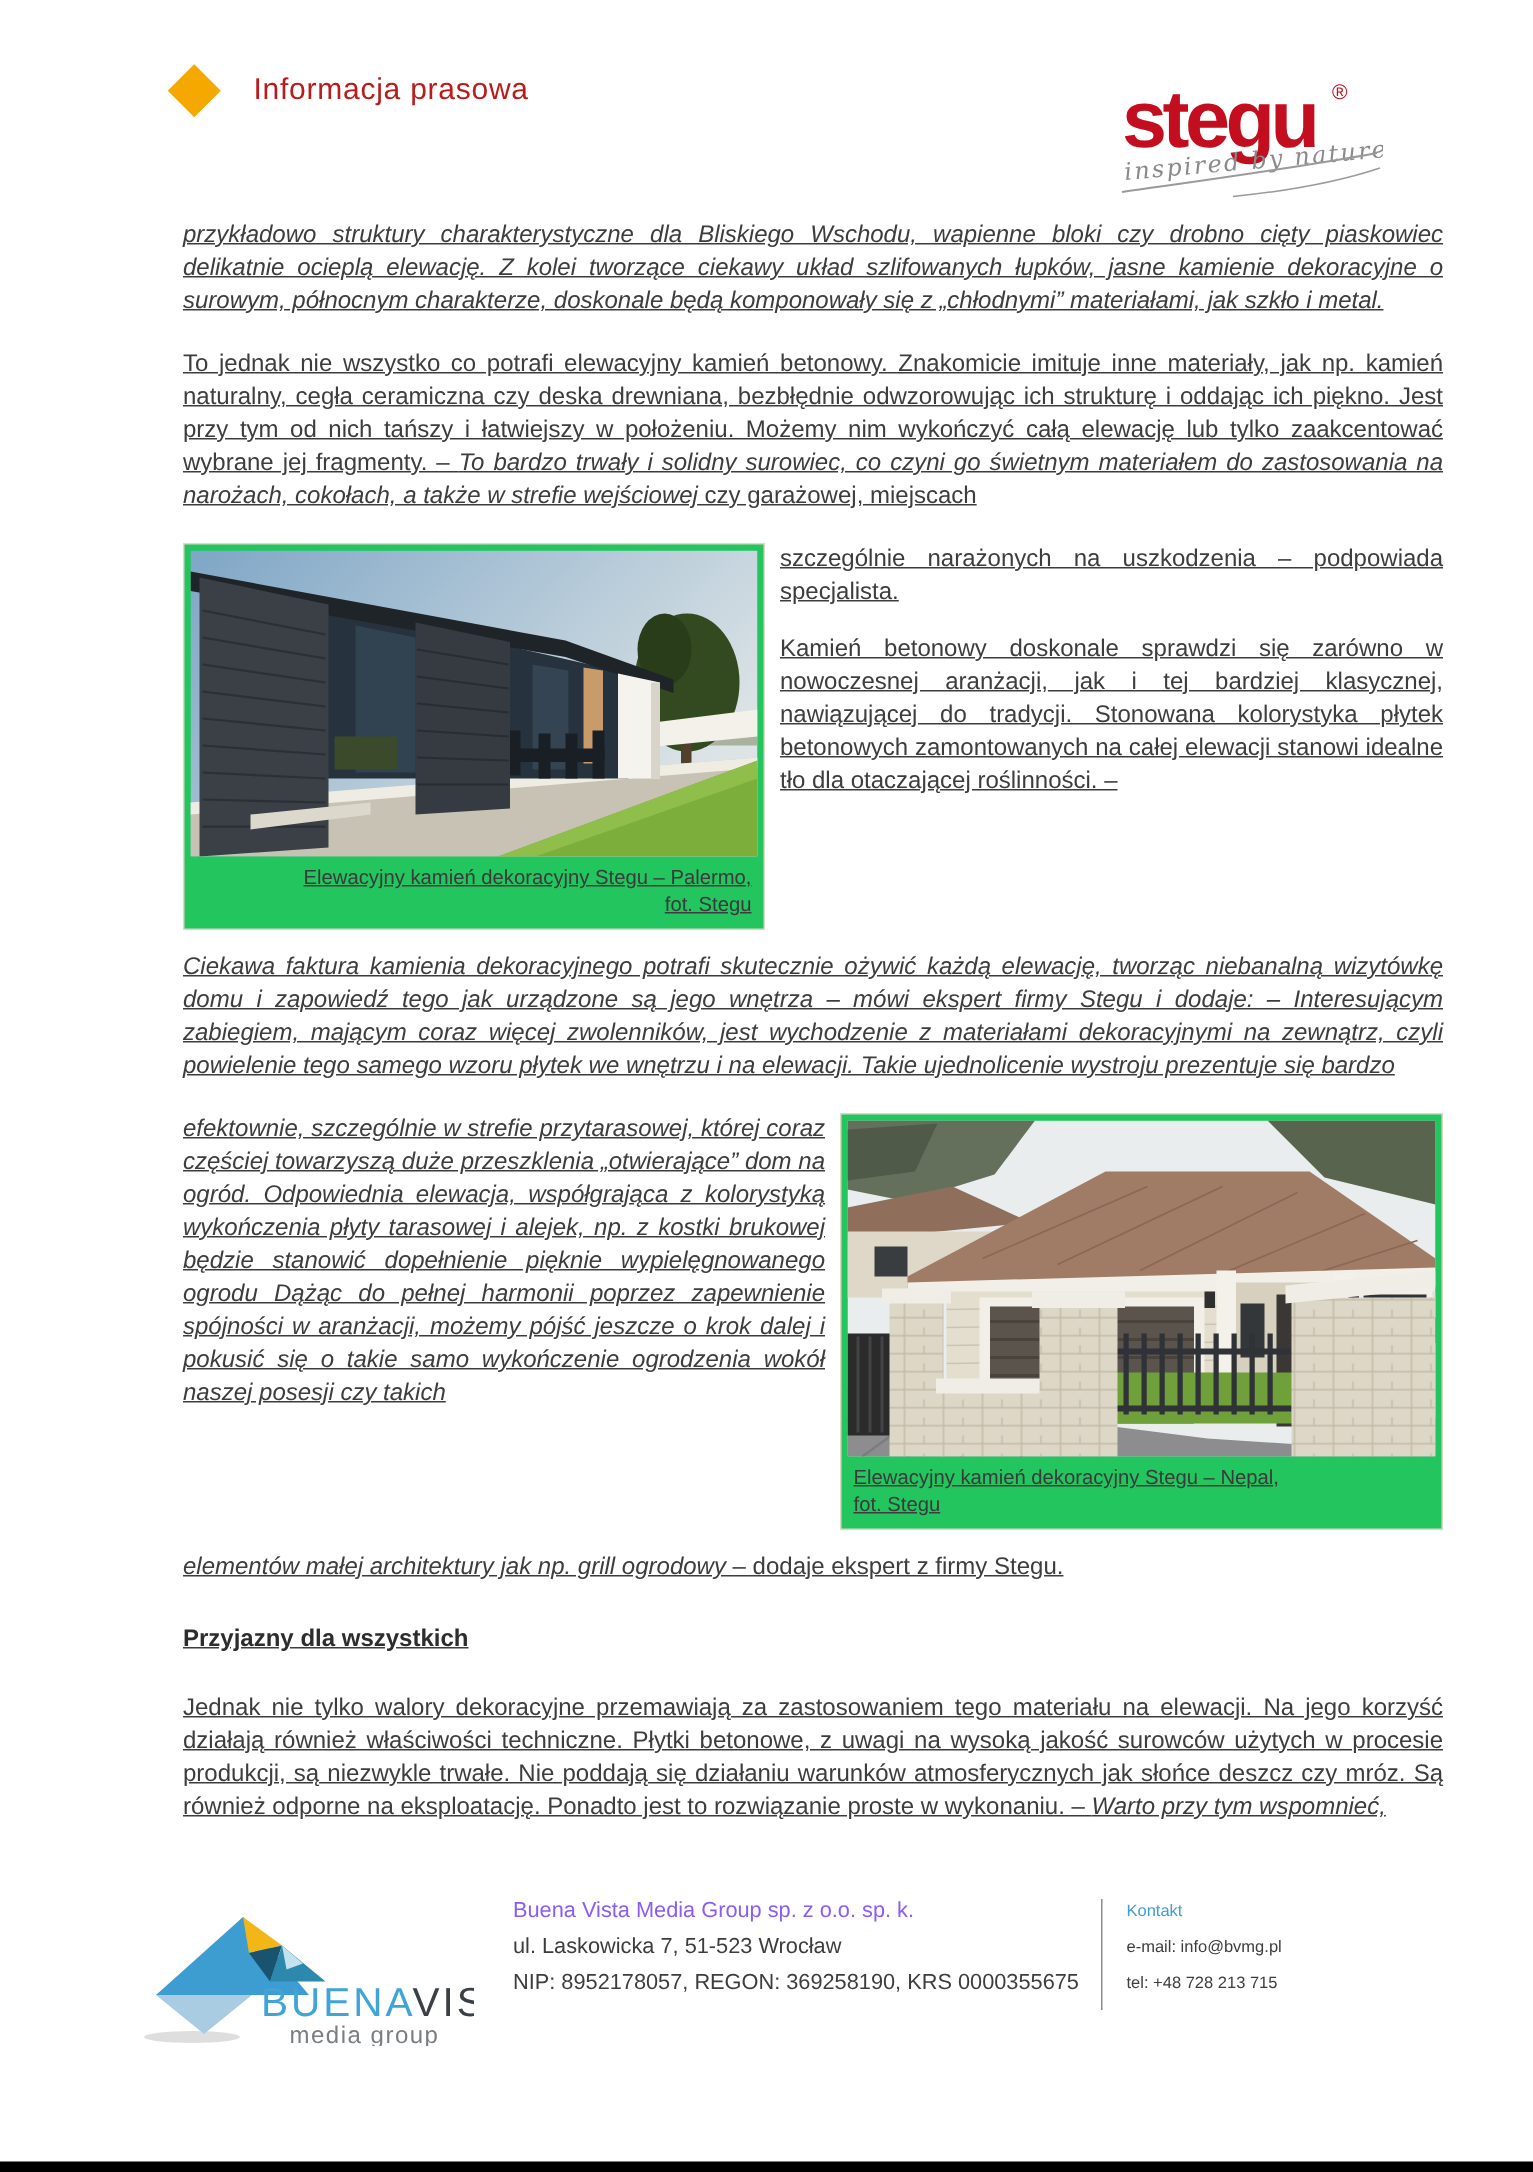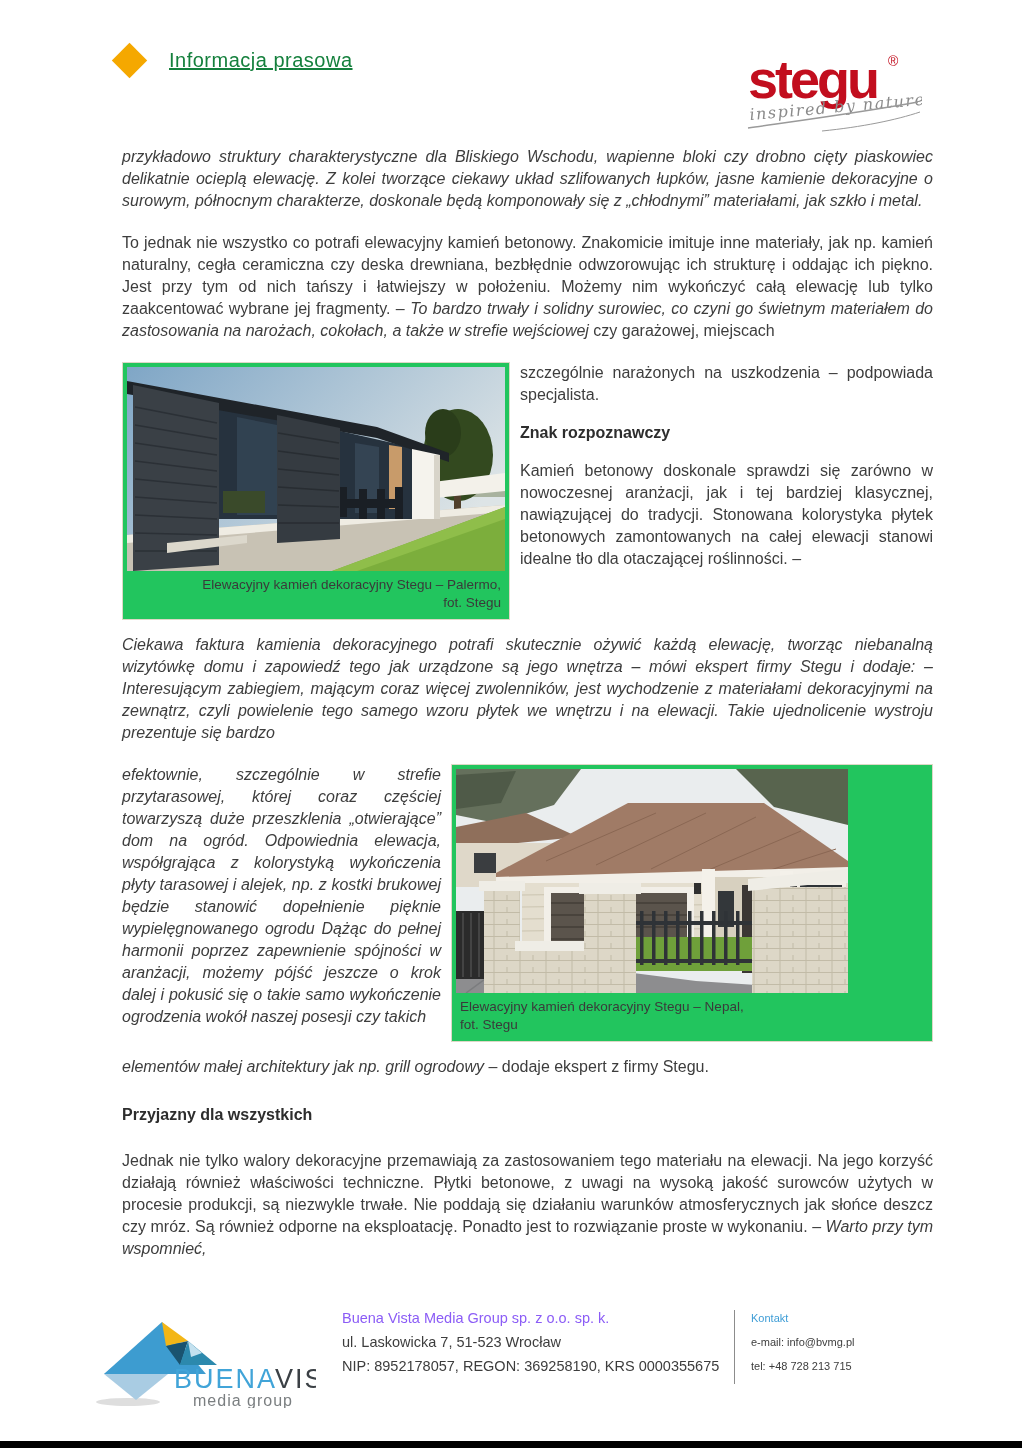--- a/index.html
+++ b/index.html
@@ -14,23 +14,23 @@
   
   .header{
     display:flex;justify-content:space-between;align-items:flex-start;
     padding:42px 100px 0 113px;height:86px;
   }
   .press-tag{display:flex;align-items:center;gap:27px;margin-top:6px;}
   .diamond{
     width:25px;height:25px;background:#f5a800;
     transform:rotate(45deg);margin-left:4px;
   }
-  .press-label{font-size:20px;color:#15803d;letter-spacing:.5px;text-decoration:underline;}
+  .press-label{font-size:20px;color:#b91c1c;letter-spacing:.5px;}
   
-  .content{padding:0 89px 0 122px;}
+  .content{padding:0 60px 0 122px;text-decoration:underline;}
   .para{
     font-size:16px;line-height:22px;text-align:justify;
     margin:0 0 20px 0;color:#3d3d3d;
   }
   .italic{font-style:italic;}
   .bold-head{
     font-size:16px;line-height:22px;font-weight:bold;color:#2d2d2d;
     margin:0 0 20px 0;
   }
   .cols{display:flex;margin:0 0 14px 0;}
@@ -154,33 +154,32 @@
           <polygon points="40,176 120,168 120,176 40,186" fill="#dcd8cc"></polygon>
         </svg>
         <figcaption class="fig-caption cap-right">
           <span>Elewacyjny kamień dekoracyjny Stegu – Palermo,</span>
           <span>fot. Stegu</span>
         </figcaption>
       </figure>
       <div class="gapA"></div>
       <div class="colA-right">
         <p class="para p-first">szczególnie narażonych na uszkodzenia – podpowiada specjalista.</p>
-        <div class="bold-head">Znak rozpoznawczy</div>
         <p class="para p-second">Kamień betonowy doskonale sprawdzi się zarówno w nowoczesnej aranżacji, jak i tej bardziej klasycznej, nawiązującej do tradycji. Stonowana kolorystyka płytek betonowych zamontowanych na całej elewacji stanowi idealne tło dla otaczającej roślinności. –</p>
       </div>
     </div>
 
     <p class="para italic">Ciekawa faktura kamienia dekoracyjnego potrafi skutecznie ożywić każdą elewację, tworząc niebanalną wizytówkę domu i zapowiedź tego jak urządzone są jego wnętrza – mówi ekspert firmy Stegu i dodaje: – Interesującym zabiegiem, mającym coraz więcej zwolenników, jest wychodzenie z materiałami dekoracyjnymi na zewnątrz, czyli powielenie tego samego wzoru płytek we wnętrzu i na elewacji. Takie ujednolicenie wystroju prezentuje się bardzo</p>
 
     <div class="cols">
       <div class="colB-left">
         <p class="para italic">efektownie, szczególnie w strefie przytarasowej, której coraz częściej towarzyszą duże przeszklenia „otwierające” dom na ogród. Odpowiednia elewacja, współgrająca z kolorystyką wykończenia płyty tarasowej i alejek, np. z kostki brukowej będzie stanowić dopełnienie pięknie wypielęgnowanego ogrodu Dążąc do pełnej harmonii poprzez zapewnienie spójności w aranżacji, możemy pójść jeszcze o krok dalej i pokusić się o takie samo wykończenie ogrodzenia wokół naszej posesji czy takich</p>
       </div>
       <div class="gapA"></div>
-      <figure class="fig-card" style="width:482px;margin:0">
+      <figure class="fig-card" style="width:402px;margin:0">
         <svg width="392" height="224" viewBox="0 0 392 224">
           <defs>
             <pattern id="stone" width="26" height="12" patternUnits="userSpaceOnUse">
               <rect width="26" height="12" fill="#ddd7c7"></rect>
               <path d="M0,11.5 H26 M12,0 V11 M25,6 v5" stroke="#c2bba7" stroke-width="1" fill="none"></path>
             </pattern>
           </defs>
           <rect x="0" y="0" width="392" height="224" fill="#eaedee"></rect>
           <path d="M0,0 L125,0 L98,36 L40,54 L0,46 Z" fill="#65705c"></path>
           <path d="M0,6 L60,2 L45,34 L0,40 Z" fill="#4f5a48"></path>

